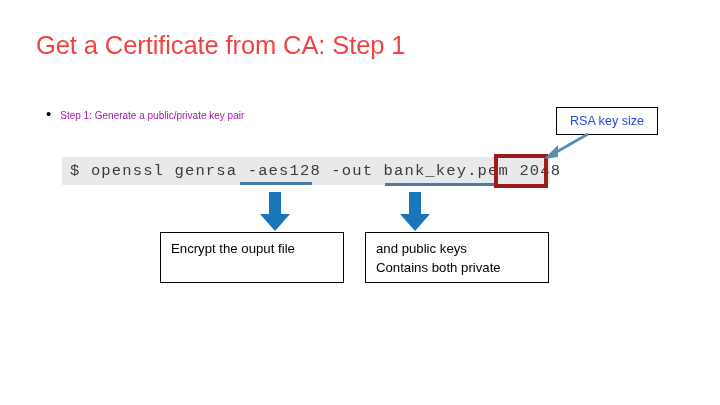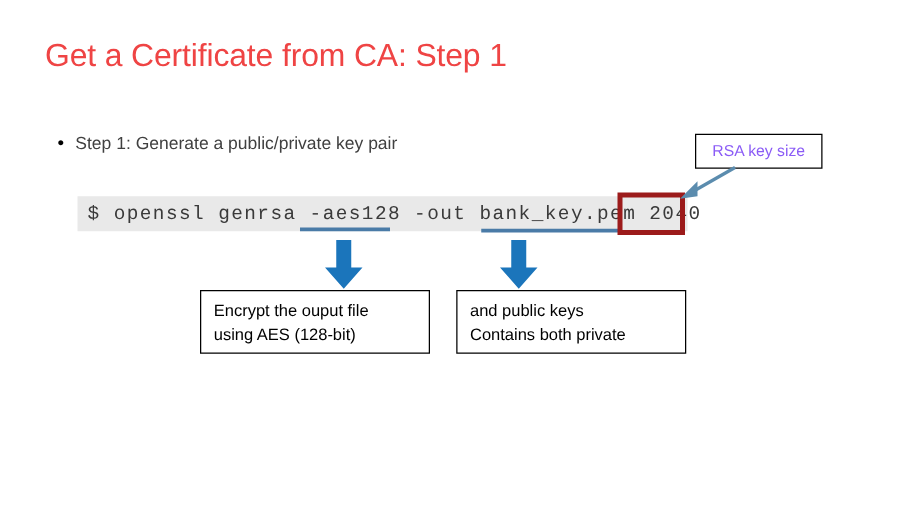--- a/index.html
+++ b/index.html
@@ -41,22 +41,22 @@
     align-items: baseline;
     gap: 9px;
     white-space: nowrap;
   }
   .bullet-dot {
     font-size: 15px;
     line-height: 1;
     color: #000000;
   }
   .bullet-text {
-    font-size: 14px;
-    color: #404040;
+    font-size: 10px;
+    color: #a21caf;
   }
 
   
   #command-band {
     position: absolute;
     left: 62px;
     top: 157px;
     width: 488px;
     height: 28px;
     background: #e9e9e9;
@@ -111,21 +111,21 @@
     height: 28px;
     border: 1.4px solid #000000;
     box-sizing: border-box;
     background: #ffffff;
     display: flex;
     align-items: center;
     justify-content: center;
   }
   #rsa-label-box span {
     font-size: 12.6px;
-    color: #8b5cf6;
+    color: #1d4ed8;
     white-space: nowrap;
   }
   #rsa-arrow {
     position: absolute;
     left: 536px;
     top: 130px;
     width: 56px;
     height: 34px;
     pointer-events: none;
   }
@@ -163,21 +163,21 @@
 
   <div id="slide-title">Get a Certificate from CA: Step 1</div>
 
   <div class="bullet-row">
     <span class="bullet-dot">•</span>
     <span class="bullet-text">Step 1: Generate a public/private key pair</span>
   </div>
 
   <div id="command-band"></div>
 
-  <div id="command-text">$ openssl genrsa -aes128 -out bank_key.pem 2040</div>
+  <div id="command-text">$ openssl genrsa -aes128 -out bank_key.pem 2048</div>
 
   <div class="cmd-underline" id="underline-aes"></div>
   <div class="cmd-underline" id="underline-file"></div>
 
   <div id="keysize-box"></div>
 
   <div id="rsa-label-box">
     <span>RSA key size</span>
   </div>
 
@@ -189,21 +189,20 @@
   <svg class="down-arrow" id="down-arrow-1" viewBox="0 0 34 40">
     <polygon points="11,0 23,0 23,22 32,22 17,39 2,22 11,22" fill="#1b75bb"></polygon>
   </svg>
 
   <svg class="down-arrow" id="down-arrow-2" viewBox="0 0 34 40">
     <polygon points="11,0 23,0 23,22 32,22 17,39 2,22 11,22" fill="#1b75bb"></polygon>
   </svg>
 
   <div class="callout-box" id="callout-left">
     <div class="callout-line">Encrypt the ouput file</div>
-    <div class="callout-line">using AES (128-bit)</div>
   </div>
 
   <div class="callout-box" id="callout-right">
     <div class="callout-line">and public keys</div>
     <div class="callout-line">Contains both private</div>
   </div>
 
 </div>
 
 </body></html>

